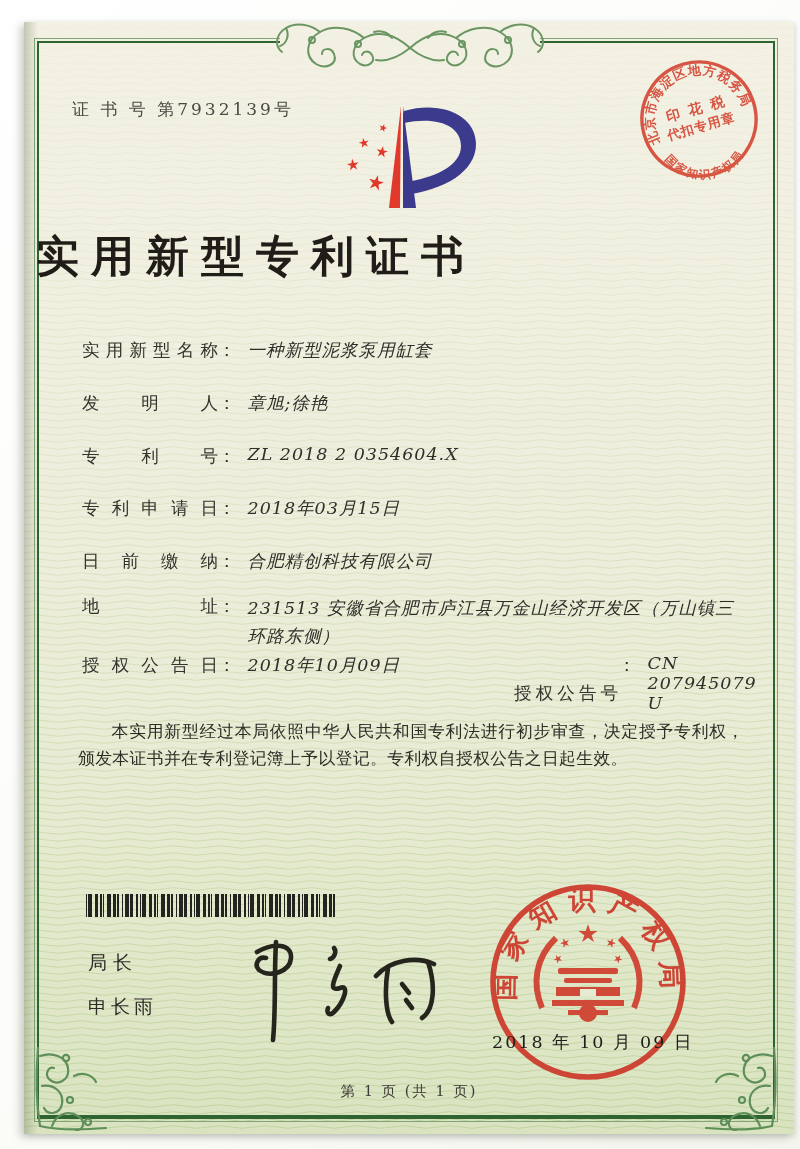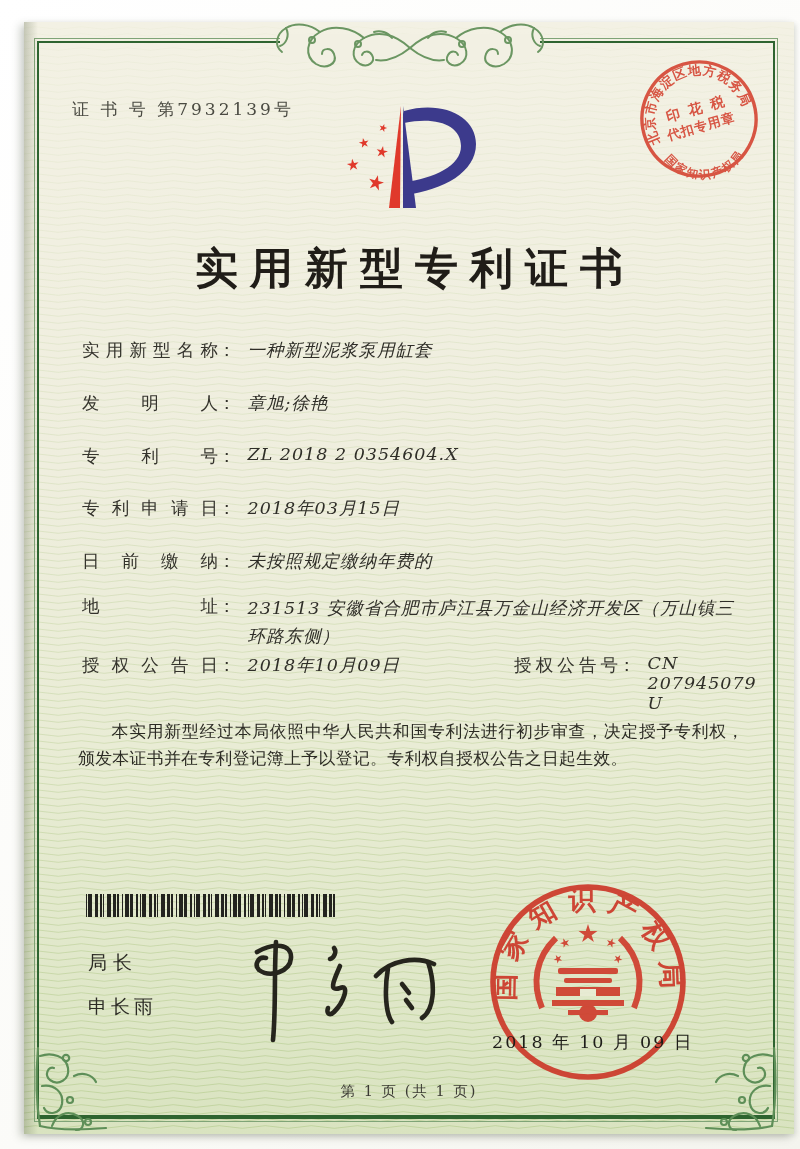--- a/index.html
+++ b/index.html
@@ -9,30 +9,30 @@
     background:linear-gradient(180deg,#f3f1e4 0%,#efeede 40%,#e9ecd5 65%,#dfe7c8 88%,#d9e3c0 100%);
     box-shadow:-4px 3px 8px rgba(60,70,50,.25), 2px 2px 5px rgba(60,70,50,.12);}
   .page-curl{position:absolute;left:0;top:0;bottom:0;width:14px;
     background:linear-gradient(90deg,rgba(110,120,95,.35),rgba(110,120,95,0));pointer-events:none;}
   #waves{position:absolute;left:0;top:0;pointer-events:none;}
   .frame-outer{position:absolute;left:10px;top:16px;right:16px;bottom:12px;
     border:1px solid #7fa477;}
   .frame-inner{position:absolute;left:2px;top:2px;right:2px;bottom:2px;
     border:2px solid #2e6430;border-bottom-width:4px;}
   .cert-no{position:absolute;left:48px;top:76px;font-size:17px;color:#4a4a42;letter-spacing:3px;}
-  .title{position:absolute;left:0;right:0;top:218px;text-align:center;
+  .title{position:absolute;left:0;right:0;top:206px;text-align:left;
     font-size:43px;font-weight:700;color:#201d18;letter-spacing:12px;text-indent:12px;}
   .frow{position:absolute;left:58px;display:flex;align-items:flex-start;
     font-size:17.5px;color:#34332c;}
   .flabel{width:136px;text-align:justify;text-align-last:justify;flex:none;}
   .fcolon{flex:none;margin-right:12px;}
   .fvalue{letter-spacing:1px;color:#2f2e28;font-style:italic;}
   .addr-value{width:496px;line-height:28px;}
   .grant-right{position:absolute;left:432px;top:0;display:flex;font-size:17.5px;}
-  .grant-right .flabel{width:104px;}
+  .grant-right .flabel{width:104px;margin-top:28px;}
   .paras{position:absolute;left:54px;top:696px;width:666px;
     font-size:16.8px;line-height:27px;color:#2c2b24;letter-spacing:.4px;text-align:justify;}
   .paras p{margin:0;text-indent:2em;}
   #barcode{position:absolute;left:62px;top:872px;width:300px;height:23px;font-size:0;}
   #barcode i{display:inline-block;height:100%;background:#23231f;}
   .signer-title{position:absolute;left:64px;top:928px;font-size:19px;color:#2c2b25;letter-spacing:6px;}
   .signer-name{position:absolute;left:64px;top:972px;font-size:19px;color:#2c2b25;letter-spacing:4px;}
   .sig-svg{position:absolute;left:206px;top:892px;}
   .seal-main{position:absolute;left:452px;top:848px;}
   .seal-tax{position:absolute;left:600px;top:22px;}
@@ -315,21 +315,21 @@
     <span class="fvalue">ZL 2018 2 0354604.X</span>
   </div>
   <div class="frow" style="top:474px">
     <span class="flabel">专利申请日</span>
       <span class="fcolon">：</span>
     <span class="fvalue">2018年03月15日</span>
   </div>
   <div class="frow" style="top:527px">
     <span class="flabel">日前缴纳</span>
       <span class="fcolon">：</span>
-    <span class="fvalue">未按照规定缴纳年费的</span>
+    <span class="fvalue">合肥精创科技有限公司</span>
   </div>
   <div class="frow" style="top:572px">
     <span class="flabel">地址</span>
       <span class="fcolon">：</span>
     <span class="fvalue addr-value">231513 安徽省合肥市庐江县万金山经济开发区（万山镇三环路东侧）</span>
   </div>
   <div class="frow" style="top:631px;right:50px">
     <span class="flabel">授权公告日</span>
       <span class="fcolon">：</span>
     <span class="fvalue">2018年10月09日</span>

